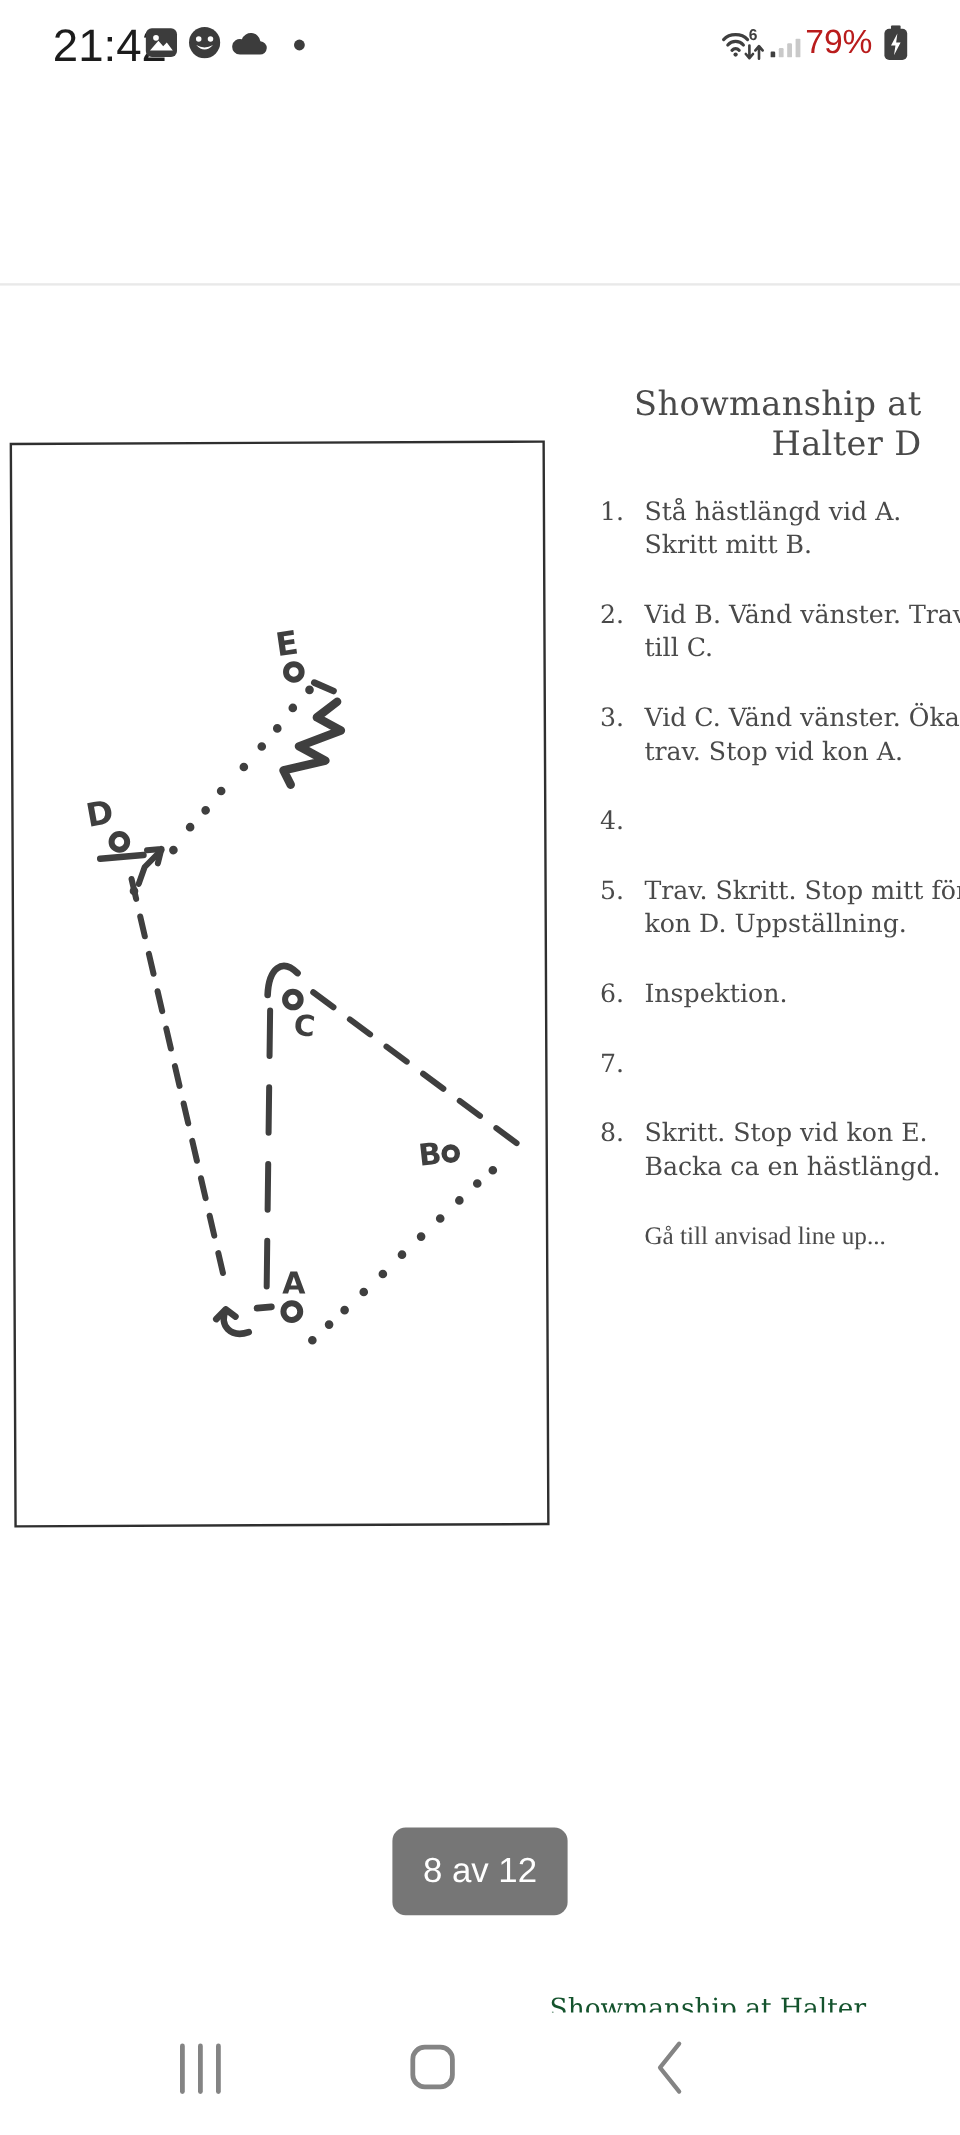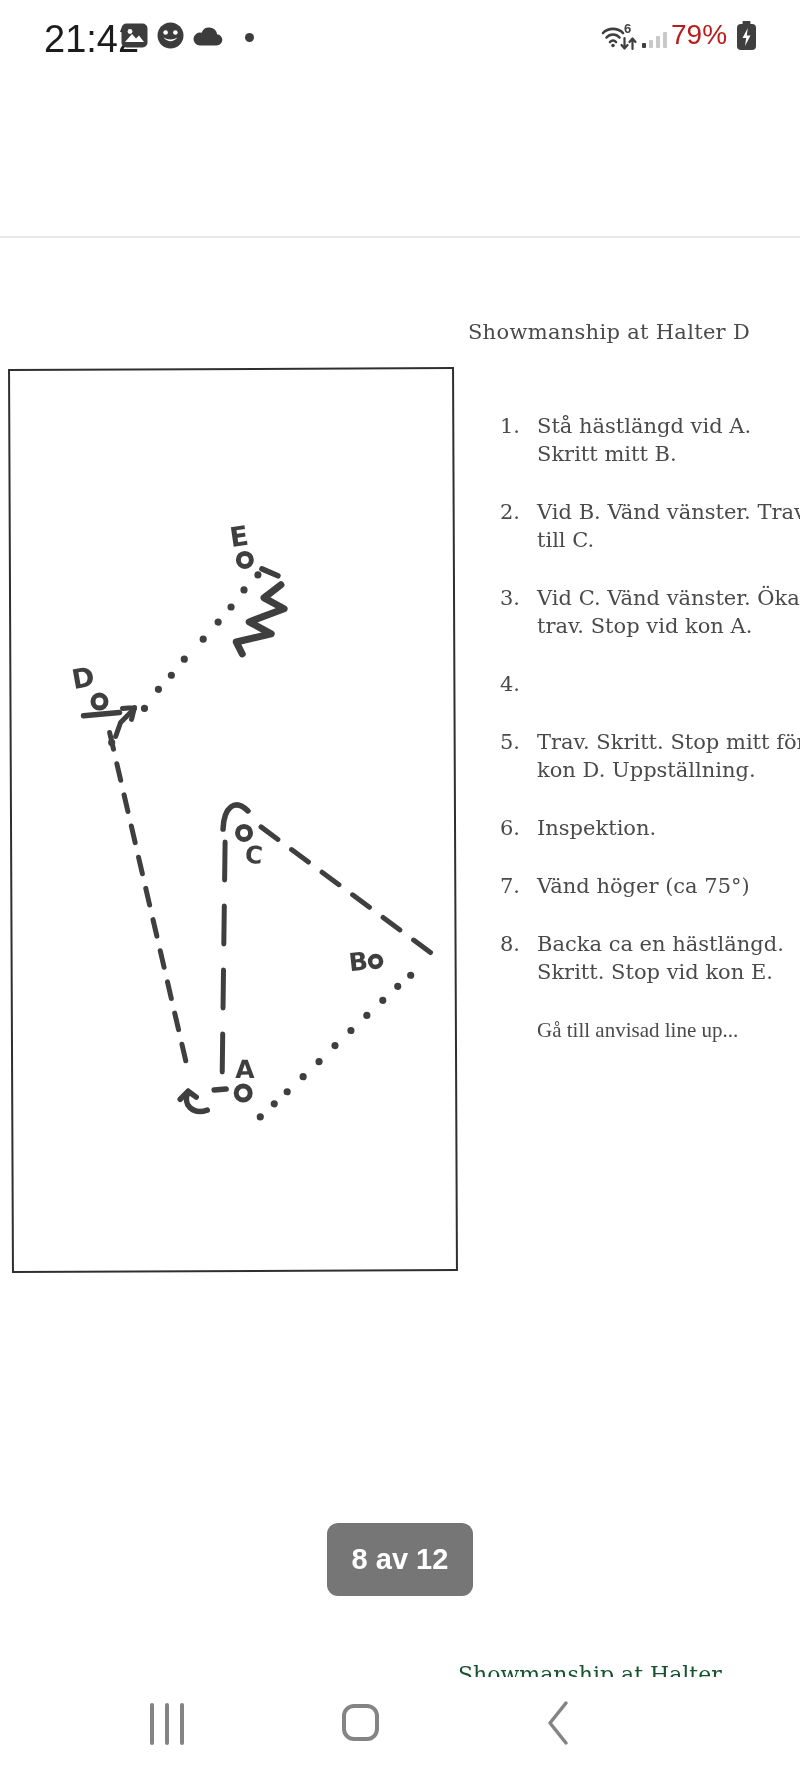--- a/index.html
+++ b/index.html
@@ -9,39 +9,39 @@
 
   
   .time{left:44px;top:18px;font-size:38px;color:#1c1c1c;}
   .pct{left:671px;top:19px;font-size:28px;color:#b91c1c;}
   .notif-dot{left:245px;top:33px;width:9px;height:9px;border-radius:50%;background:#3c3c3c;}
 
   
   .sep{left:0;top:236px;width:800px;height:2px;background:#e9e9e9;}
 
   
-  .doc-title{left:450px;top:320px;width:318px;text-align:center;
-             font-family:"DejaVu Serif",serif;font-size:21px;color:#4a4a4a;letter-spacing:.3px;}
+  .doc-title{left:450px;top:320px;width:318px;text-align:right;
+             font-family:"DejaVu Serif",serif;font-size:28px;color:#4a4a4a;letter-spacing:.3px;}
   .steps{left:500px;top:412px;width:300px;font-family:"DejaVu Serif",serif;
          font-size:21px;line-height:28px;color:#4a4a4a;}
   .step{display:flex;margin-bottom:30px;}
   .step .num{width:37px;flex:0 0 37px;}
   .step .txt span{display:block;white-space:nowrap;}
   .note{margin-left:37px;white-space:nowrap;font-family:Liberation Serif, serif;}
 
   
   .arena{left:10px;top:368px;width:442px;height:900px;border:2px solid #2f2f2f;
          transform:rotate(-0.25deg);}
   .arena svg{position:absolute;left:0;top:0;}
   .ink{stroke:#3f3f3f;fill:none;stroke-linecap:round;stroke-linejoin:round;}
   .marker-letter{font-family:"DejaVu Sans",sans-serif;font-weight:bold;fill:#3f3f3f;}
 
   
   .badge{left:327px;top:1523px;width:146px;height:73px;background:#767676;border-radius:11px;
-         color:#ffffff;font-size:29px;display:flex;align-items:center;justify-content:center;font-weight:bold;}
+         color:#ffffff;font-size:29px;display:flex;align-items:center;justify-content:center;}
 
   
   .peek{left:458px;top:1660px;width:280px;height:17px;overflow:hidden;
         font-family:"DejaVu Serif",serif;font-size:22px;line-height:30px;color:#14532d;}
 
   
   .nav-recents{left:150px;top:1703px;width:34px;height:42px;display:flex;justify-content:space-between;}
   .nav-recents i{display:block;width:4px;height:42px;background:#848484;border-radius:2px;}
   .nav-home{left:342px;top:1704px;width:37px;height:37px;border:4px solid #848484;border-radius:12px;box-sizing:border-box;}
   .nav-back{left:546px;top:1700px;}
@@ -136,29 +136,26 @@
           </span>
         </div>
       <div class="step">
           <span class="num">6.</span>
           <span class="txt">
             <span>Inspektion.</span>
           </span>
         </div>
       <div class="step">
           <span class="num">7.</span>
-          <span class="txt">
-            <span>Vänd höger (ca 75°)</span>
-          </span>
         </div>
       <div class="step">
           <span class="num">8.</span>
           <span class="txt">
+            <span>Skritt. Stop vid kon E.</span>
             <span>Backa ca en hästlängd.</span>
-            <span>Skritt. Stop vid kon E.</span>
           </span>
         </div>
       <div class="note">Gå till anvisad line up...</div>
     </div>
 
     <div class="abs arena" style="top:128px">
       <svg width="442" height="900" viewBox="0 0 442 900">
 
         <text class="marker-letter" x="219" y="176" font-size="27" transform="rotate(-8 226 166)">E</text>
         <circle class="ink" cx="234" cy="190" r="6.5" stroke-width="5"></circle>

